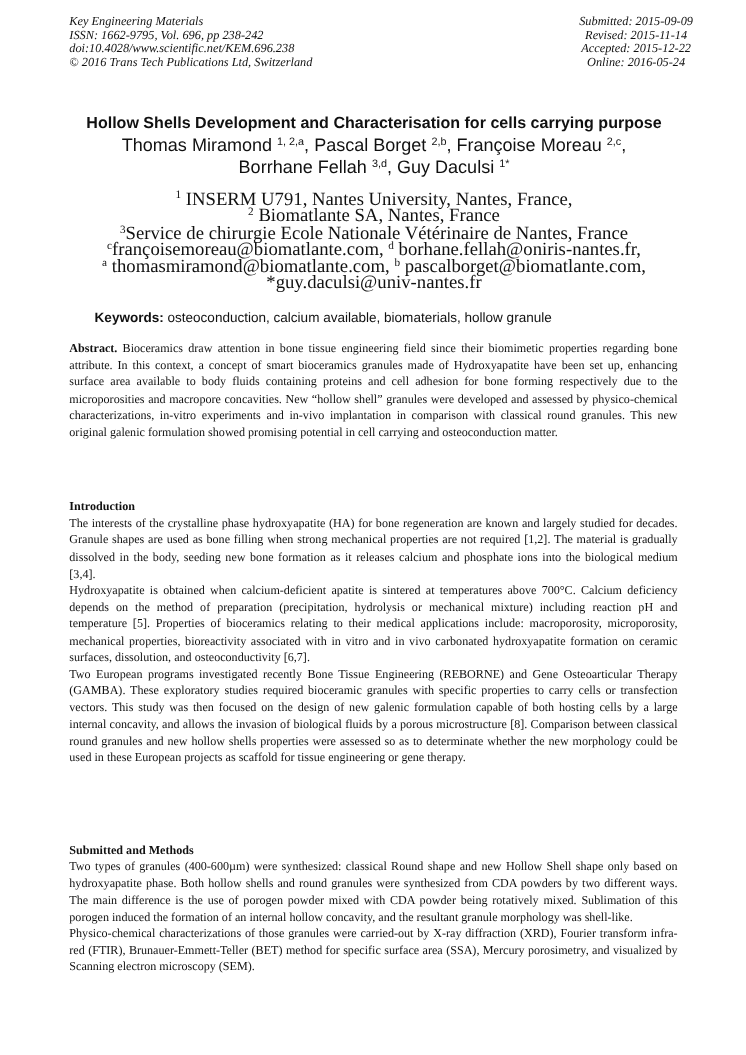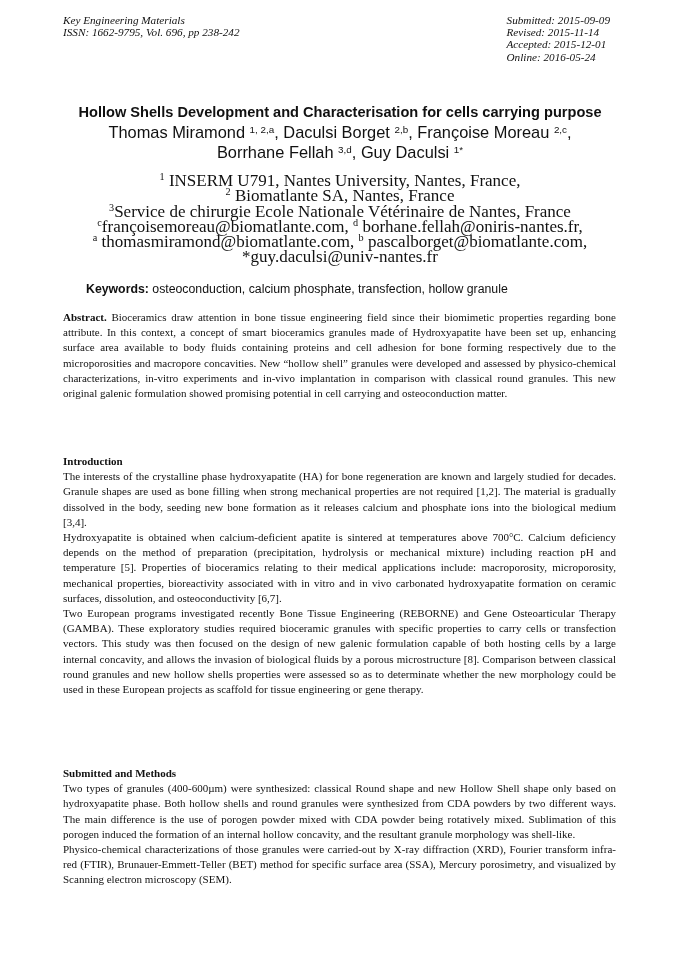--- a/index.html
+++ b/index.html
@@ -1,20 +1,20 @@
 <!DOCTYPE html>
 <html><head>
 <meta charset="utf-8">
 <style>
   html, body { margin: 0; padding: 0; background: #ffffff; }
   body { width: 678px; height: 959px; position: relative; overflow: hidden; color: #111; }
   .page { position: absolute; left: 0; top: 0; width: 678px; height: 800px; }
   .hdr { position: absolute; top: 14px; font-family: "Liberation Serif", serif; font-style: italic; font-size: 11.2px; line-height: 12.2px; }
   .hdr-left { left: 63px; text-align: left; }
-  .hdr-right { right: 68px; text-align: left; }
+  .hdr-right { right: 48px; text-align: center; }
   .hdr div { white-space: nowrap; }
   .title { position: absolute; left: 70px; width: 540px; top: 83px; text-align: center; font-family: "Liberation Sans", sans-serif; font-weight: bold; font-size: 14.6px; line-height: 18px; margin-top: 20px; }
   .authors { position: absolute; left: 70px; width: 540px; top: 123px; text-align: center; font-family: "Liberation Sans", sans-serif; font-size: 16.4px; line-height: 19.5px; }
   .authors sup, .affil sup { font-size: 0.6em; vertical-align: 0.55em; line-height: 0; }
   .affil { position: absolute; left: 70px; width: 540px; top: 173px; text-align: center; font-family: Liberation Serif, serif; font-size: 17px; line-height: 15.3px; }
   .affil div { white-space: nowrap; }
   .keywords { position: absolute; left: 63px; top: 282px; font-family: "Liberation Sans", sans-serif; font-size: 12.3px; line-height: 14px; white-space: nowrap; }
   .keywords b { font-weight: bold; margin-left: 23px; }
   .body-text { position: absolute; left: 63px; width: 553px; font-family: "Liberation Serif", serif; font-size: 11px; line-height: 15.2px; text-align: justify; }
   .body-text p { margin: 0; }
@@ -24,46 +24,48 @@
   .methods { top: 766px; }
 </style>
 </head>
 <body>
 
 <div class="page">
 
   <div class="hdr hdr-left">
     <div>Key Engineering Materials</div>
     <div>ISSN: 1662-9795, Vol. 696, pp 238-242</div>
+    <div>doi:10.4028/www.scientific.net/KEM.696.238</div>
+    <div>© 2016 Trans Tech Publications Ltd, Switzerland</div>
   </div>
 
   <div class="hdr hdr-right">
     <div>Submitted: 2015-09-09</div>
     <div>Revised: 2015-11-14</div>
-    <div>Accepted: 2015-12-01</div>
+    <div>Accepted: 2015-12-22</div>
     <div>Online: 2016-05-24</div>
   </div>
 
   <div class="title">Hollow Shells Development and Characterisation for cells carrying purpose</div>
 
   <div class="authors">
-    <div><span>Thomas Miramond</span> <sup>1, 2,a</sup><span>, </span><span>Daculsi Borget</span> <sup>2,b</sup><span>, </span><span>Françoise Moreau</span> <sup>2,c</sup><span>,</span></div>
+    <div><span>Thomas Miramond</span> <sup>1, 2,a</sup><span>, </span><span>Pascal Borget</span> <sup>2,b</sup><span>, </span><span>Françoise Moreau</span> <sup>2,c</sup><span>,</span></div>
     <div><span>Borrhane Fellah</span> <sup>3,d</sup><span>, </span><span>Guy Daculsi</span> <sup>1*</sup></div>
   </div>
 
   <div class="affil">
     <div><sup>1</sup><span> INSERM U791, Nantes University, Nantes, France,</span></div>
     <div><sup>2</sup><span> Biomatlante SA, Nantes, France</span></div>
     <div><sup>3</sup><span>Service de chirurgie Ecole Nationale Vétérinaire de Nantes, France</span></div>
     <div><sup>c</sup><span>françoisemoreau@biomatlante.com, </span><sup>d</sup><span> borhane.fellah@oniris-nantes.fr,</span></div>
     <div><sup>a</sup><span> thomasmiramond@biomatlante.com, </span><sup>b</sup><span> pascalborget@biomatlante.com,</span></div>
     <div>*guy.daculsi@univ-nantes.fr</div>
   </div>
 
-  <div class="keywords"><b>Keywords:</b><span> osteoconduction, calcium phosphate, transfection, hollow granule</span></div>
+  <div class="keywords"><b>Keywords:</b><span> osteoconduction, calcium available, biomaterials, hollow granule</span></div>
 
   <div class="body-text abstract">
     <p><b>Abstract.</b><span> Bioceramics draw attention in bone tissue engineering field since their biomimetic properties regarding bone attribute. In this context, a concept of smart bioceramics granules made of Hydroxyapatite have been set up, enhancing  surface area available to body fluids containing proteins and cell adhesion for bone forming respectively due to the  microporosities and  macropore concavities. New “hollow shell” granules were developed and assessed by physico-chemical characterizations, in-vitro experiments and in-vivo implantation in comparison with classical round granules. This new original galenic formulation showed promising potential in cell carrying and osteoconduction matter.</span></p>
   </div>
 
   <div class="body-text intro">
     <p class="section-head">Introduction</p>
     <p>The interests of the crystalline phase hydroxyapatite (HA) for bone regeneration are known and largely studied for decades. Granule shapes are used as bone filling when strong mechanical properties are not required [1,2]. The material is gradually dissolved in the body, seeding new bone formation as it releases calcium and phosphate ions into the biological medium [3,4].</p>
     <p>Hydroxyapatite is obtained when calcium-deficient apatite is sintered at temperatures above 700°C. Calcium deficiency depends on the method of preparation (precipitation, hydrolysis or mechanical mixture) including reaction pH and temperature [5]. Properties of bioceramics relating to their medical applications include: macroporosity, microporosity, mechanical properties, bioreactivity associated with in vitro and in vivo carbonated hydroxyapatite formation on ceramic surfaces, dissolution, and osteoconductivity [6,7].</p>
     <p>Two European programs investigated recently Bone Tissue Engineering (REBORNE) and Gene Osteoarticular Therapy (GAMBA). These exploratory studies required bioceramic granules with specific properties to carry cells or transfection vectors. This study was then focused on the design of new galenic formulation capable of both hosting cells by a large internal concavity, and allows the invasion of biological fluids by a porous microstructure [8]. Comparison between classical round granules and new hollow shells properties were assessed so as to determinate whether the new morphology could be used in these European projects as scaffold for tissue engineering or gene therapy.</p>

